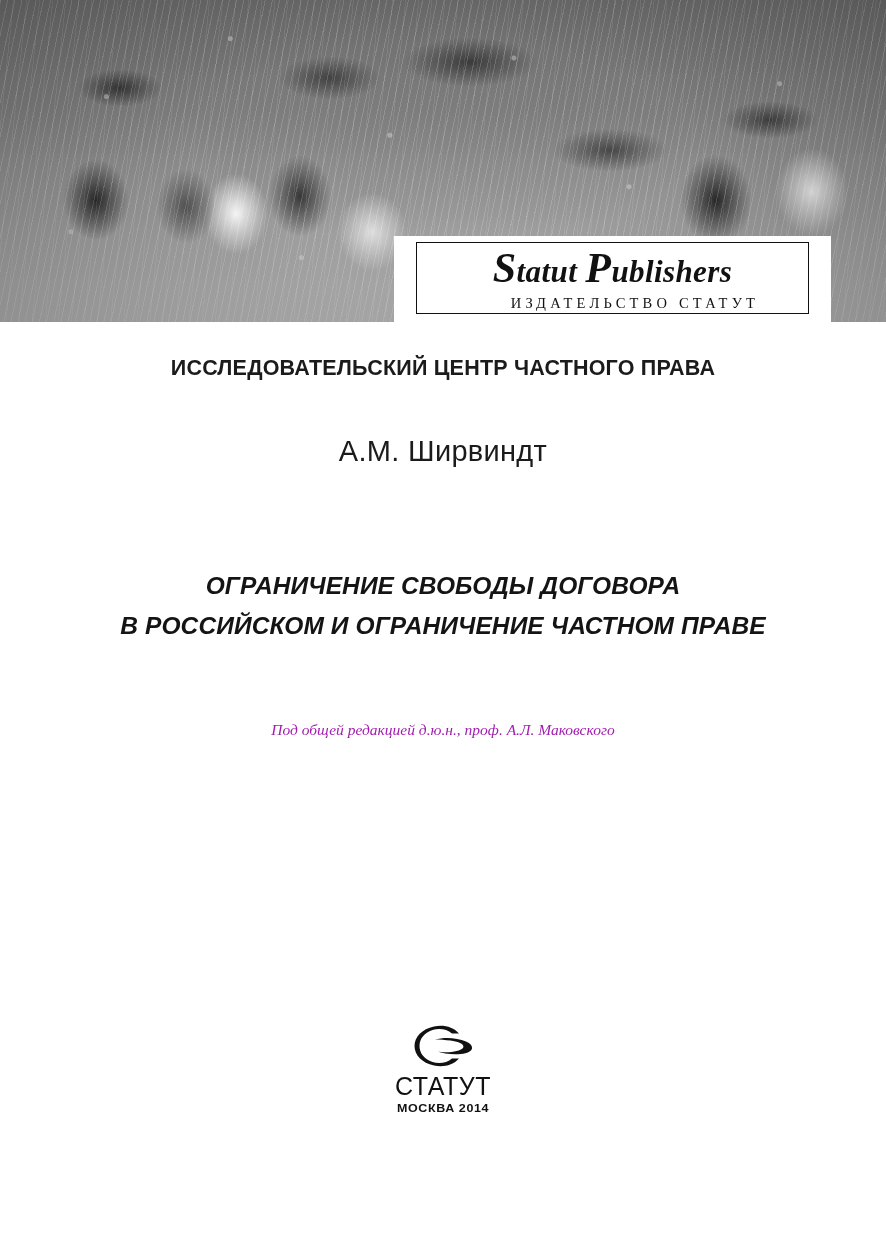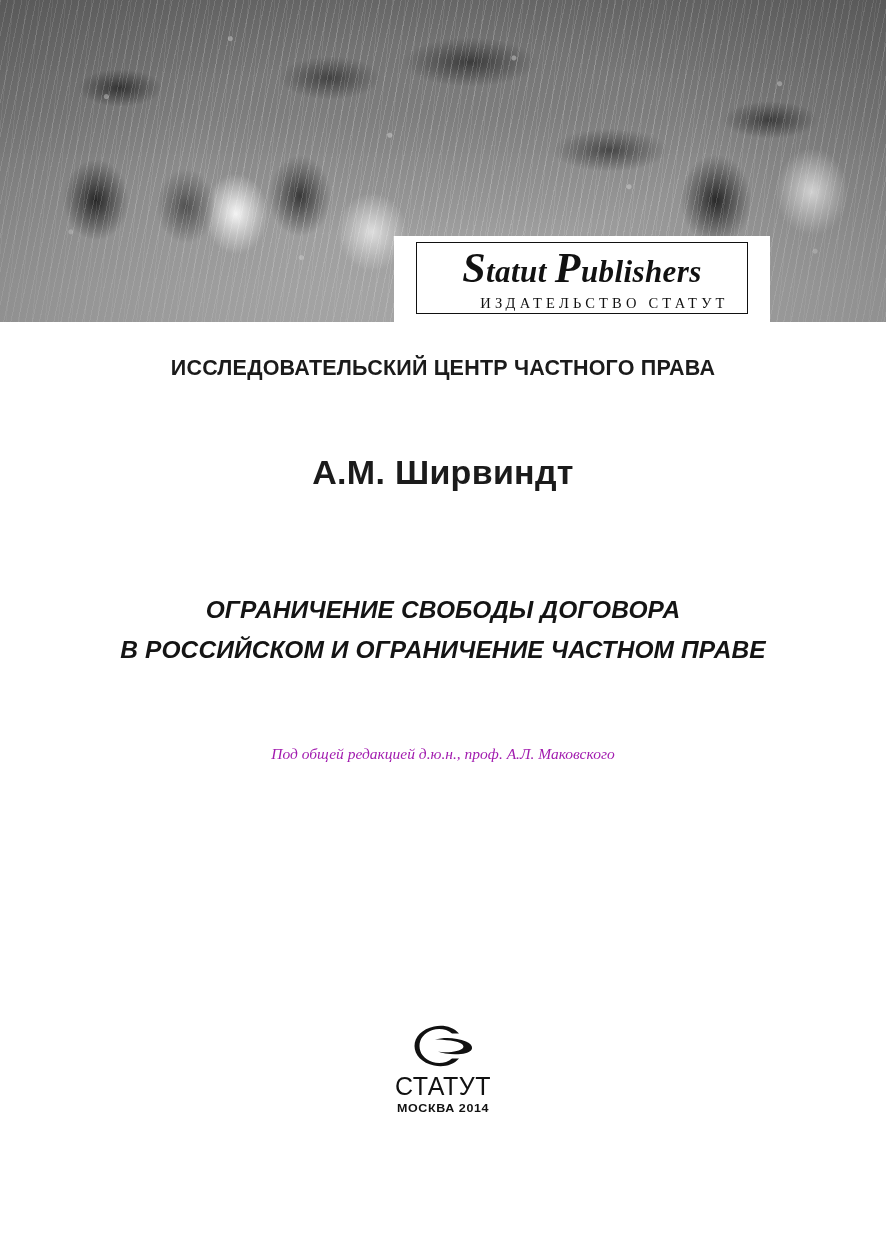--- a/index.html
+++ b/index.html
@@ -69,21 +69,21 @@
     position: absolute;
     inset: 0;
     background: radial-gradient(ellipse at 50% 45%, rgba(0,0,0,0) 40%, rgba(0,0,0,0.22) 100%);
   }
 
   
   .publisher-plate {
     position: absolute;
     left: 394px;
     top: 236px;
-    width: 376px;
+    width: 437px;
     height: 86px;
     background: #ffffff;
     box-sizing: border-box;
     padding: 6px 22px 8px;
     text-align: center;
   }
   .publisher-plate-inner {
     border: 1px solid #111;
     height: 100%;
     box-sizing: border-box;
@@ -130,23 +130,23 @@
   .institute {
     margin-top: 34px;
     font-size: 21.5px;
     font-weight: bold;
     letter-spacing: 0.2px;
     color: #1b1b1b;
     white-space: nowrap;
   }
 
   .author {
-    margin-top: 72px;
-    font-size: 34px;
-    font-weight: bold;
+    margin-top: 54px;
+    font-size: 29px;
+    font-weight: normal;
     color: #1b1b1b;
     letter-spacing: 0.3px;
   }
 
   .title-block {
     margin-top: 98px;
     font-style: italic;
   }
   .title-line {
     font-size: 24.5px;

